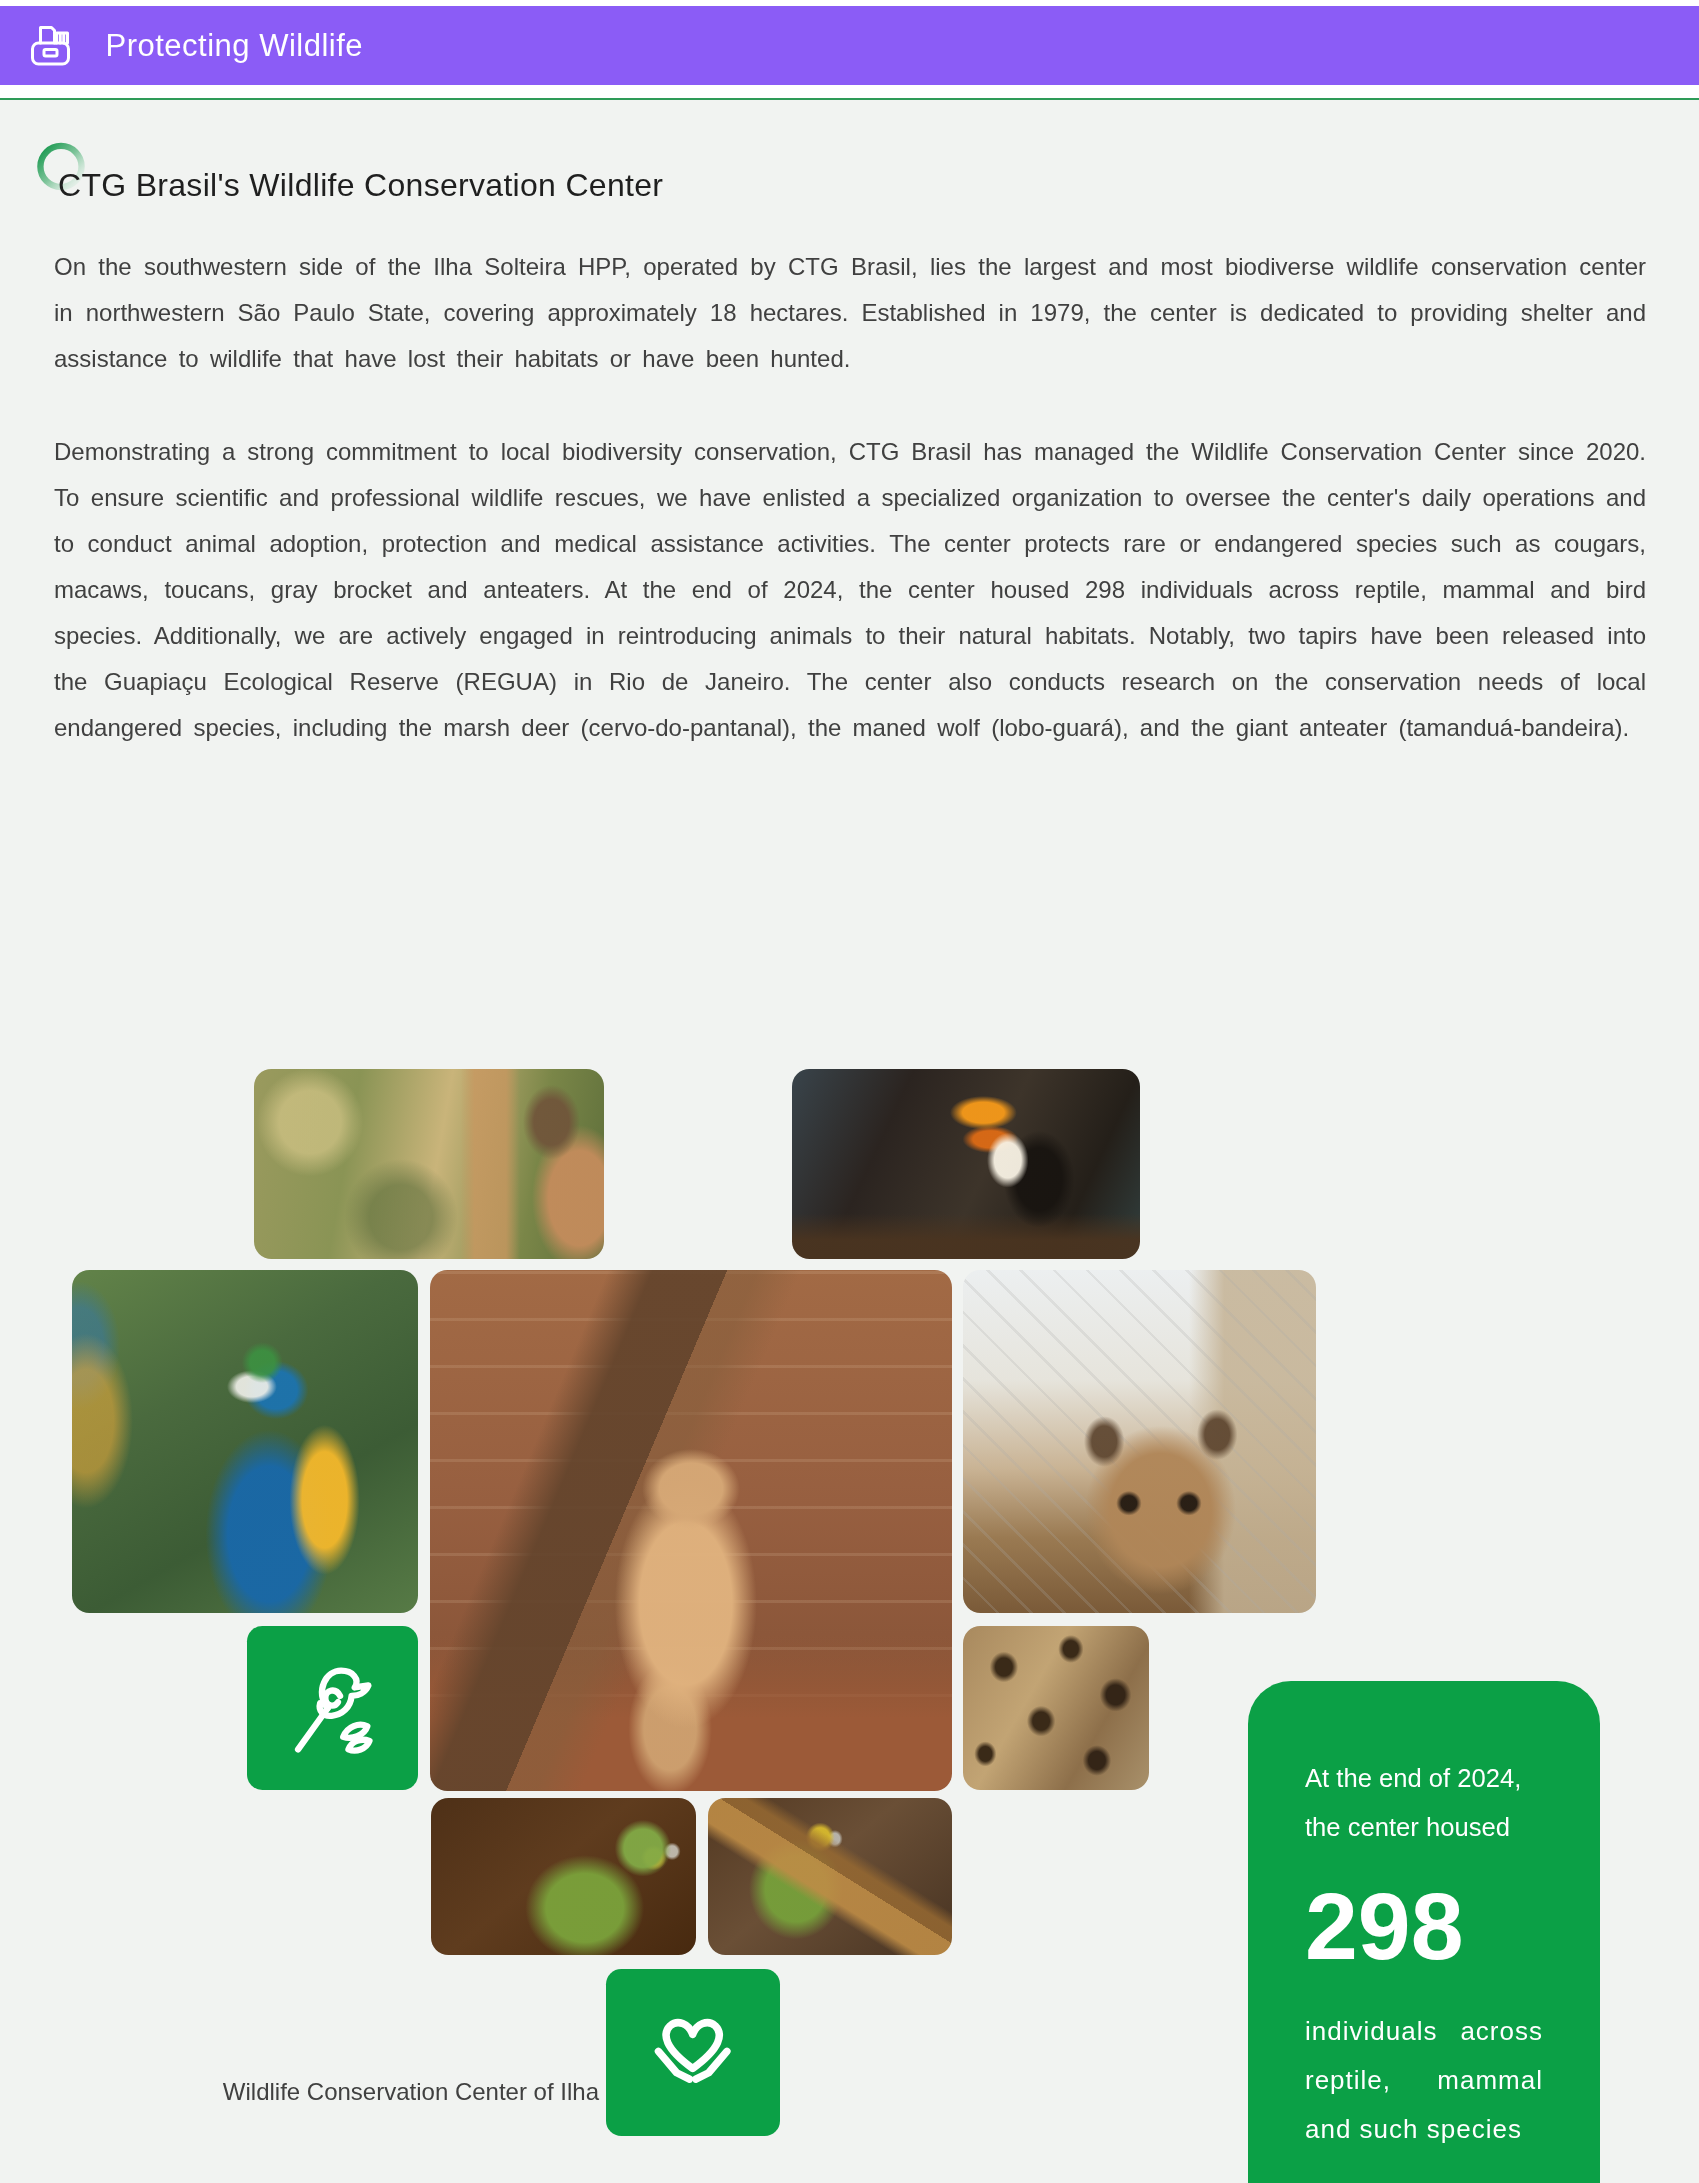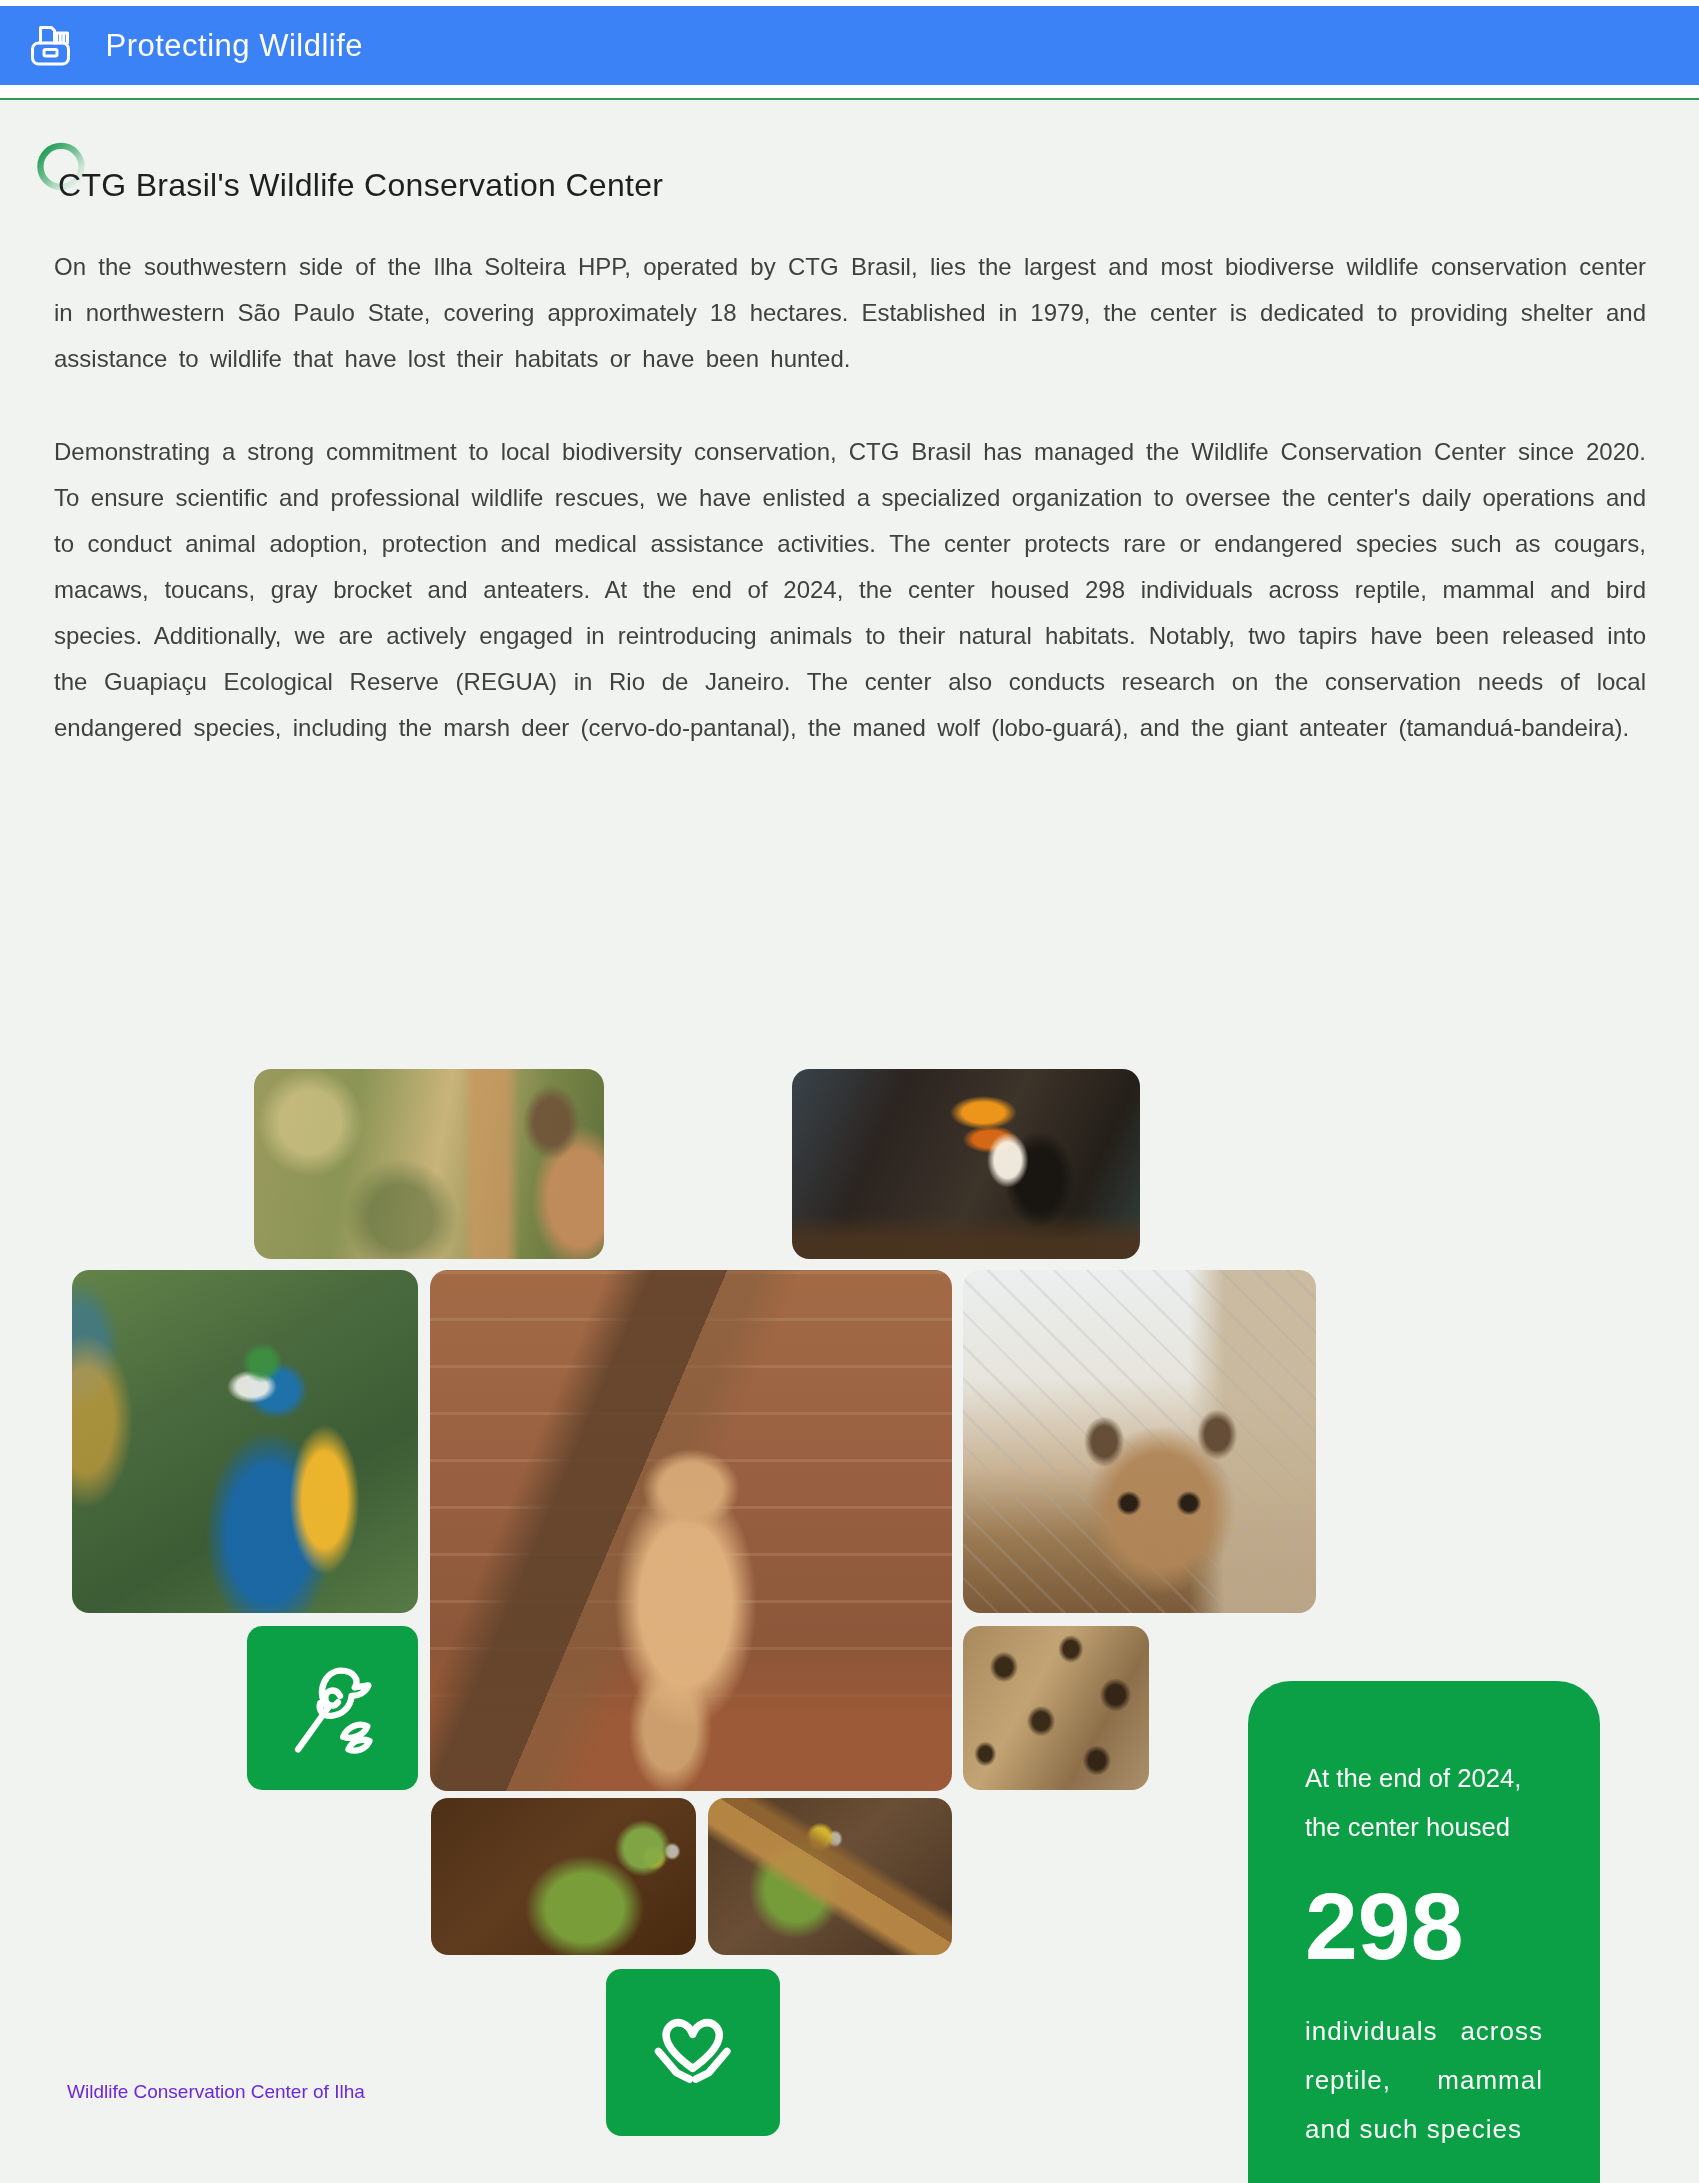--- a/index.html
+++ b/index.html
@@ -2,21 +2,21 @@
 <html style="font-size:8.2px"><head>
 <meta charset="utf-8">
 <style>
   * { box-sizing: border-box; }
   html,body { margin:0; padding:0; background:#ffffff; font-family:"Liberation Sans", sans-serif; }
   .page { position:relative; width:1700px; height:2183px; background:#f1f3f1; overflow:hidden; }
 
   
   .header-zone { position:absolute; top:0; left:0; right:0; height:100px; background:#ffffff;
                  border-bottom:2.6px solid #2e9b58; z-index:5; }
-  .topbar { position:absolute; top:6.1px; left:0; right:0; height:79px; background:#3b82f6;
+  .topbar { position:absolute; top:6.1px; left:0; right:0; height:79px; background:#8b5cf6;
             display:flex; align-items:center; padding-left:23.5px; }
   .topbar-icon { width:53px; height:50px; flex:0 0 auto; }
   .topbar-title { color:#ffffff; font-size:31px; font-weight:400; margin-left:29px; letter-spacing:0.5px; }
 
   
   main { position:absolute; top:102px; left:0; right:0; padding:0 54px; z-index:2; }
   .title-wrap { position:relative; margin:65px 0 40px; }
   .ring { position:absolute; left:-19.4px; top:-24.6px; width:52px; height:49px; z-index:0; }
   .article-title { position:relative; z-index:1; margin:4px; font-size:32px; font-weight:400;
                    color:#1f1f1f; letter-spacing:0.3px; }
@@ -101,22 +101,22 @@
     linear-gradient(140deg,#4e3017 0%,#5f3c1e 45%,#47290f 100%); }
 
   .ph-parrot2 { background:
     linear-gradient(32deg, rgba(0,0,0,0) 38%, rgba(190,140,70,.9) 43% 53%, rgba(150,105,50,.85) 53% 58%, rgba(0,0,0,0) 63%),
     radial-gradient(ellipse 24% 40% at 36% 58%, rgba(118,158,58,.97) 0 52%, rgba(118,158,58,0) 80%),
     radial-gradient(ellipse 7% 11% at 46% 25%, rgba(215,185,45,.95) 0 55%, rgba(215,185,45,0) 85%),
     radial-gradient(ellipse 4% 7% at 52% 26%, rgba(190,188,180,.9) 0 50%, rgba(190,188,180,0) 80%),
     linear-gradient(140deg,#533922 0%,#6a4f36 45%,#473322 100%); }
 
   
-  .caption { position:absolute; left:67px; top:2067px; width:532px; text-align:left;
-             color:#6d28d9; font-size:19px; line-height:49px; z-index:2; }
+  .caption { position:absolute; left:67px; top:2067px; width:532px; text-align:right;
+             color:#404040; font-size:24px; line-height:49px; z-index:2; }
 
   
   .stat-card { position:absolute; left:1248px; top:1681px; width:352px; height:502px;
                background:#0ba046; border-radius:43px 43px 0 0; color:#ffffff;
                padding:73px 57px 0; z-index:2; }
   .stat-intro div { font-size:25.6px; line-height:49px; }
   .stat-value { font-size:95px; line-height:1; font-weight:700; margin:27px 0 33px; }
   .stat-detail div { font-size:26px; line-height:49px; letter-spacing:1px; }
   .stat-detail .just { text-align:justify; text-align-last:justify; }
 </style>

